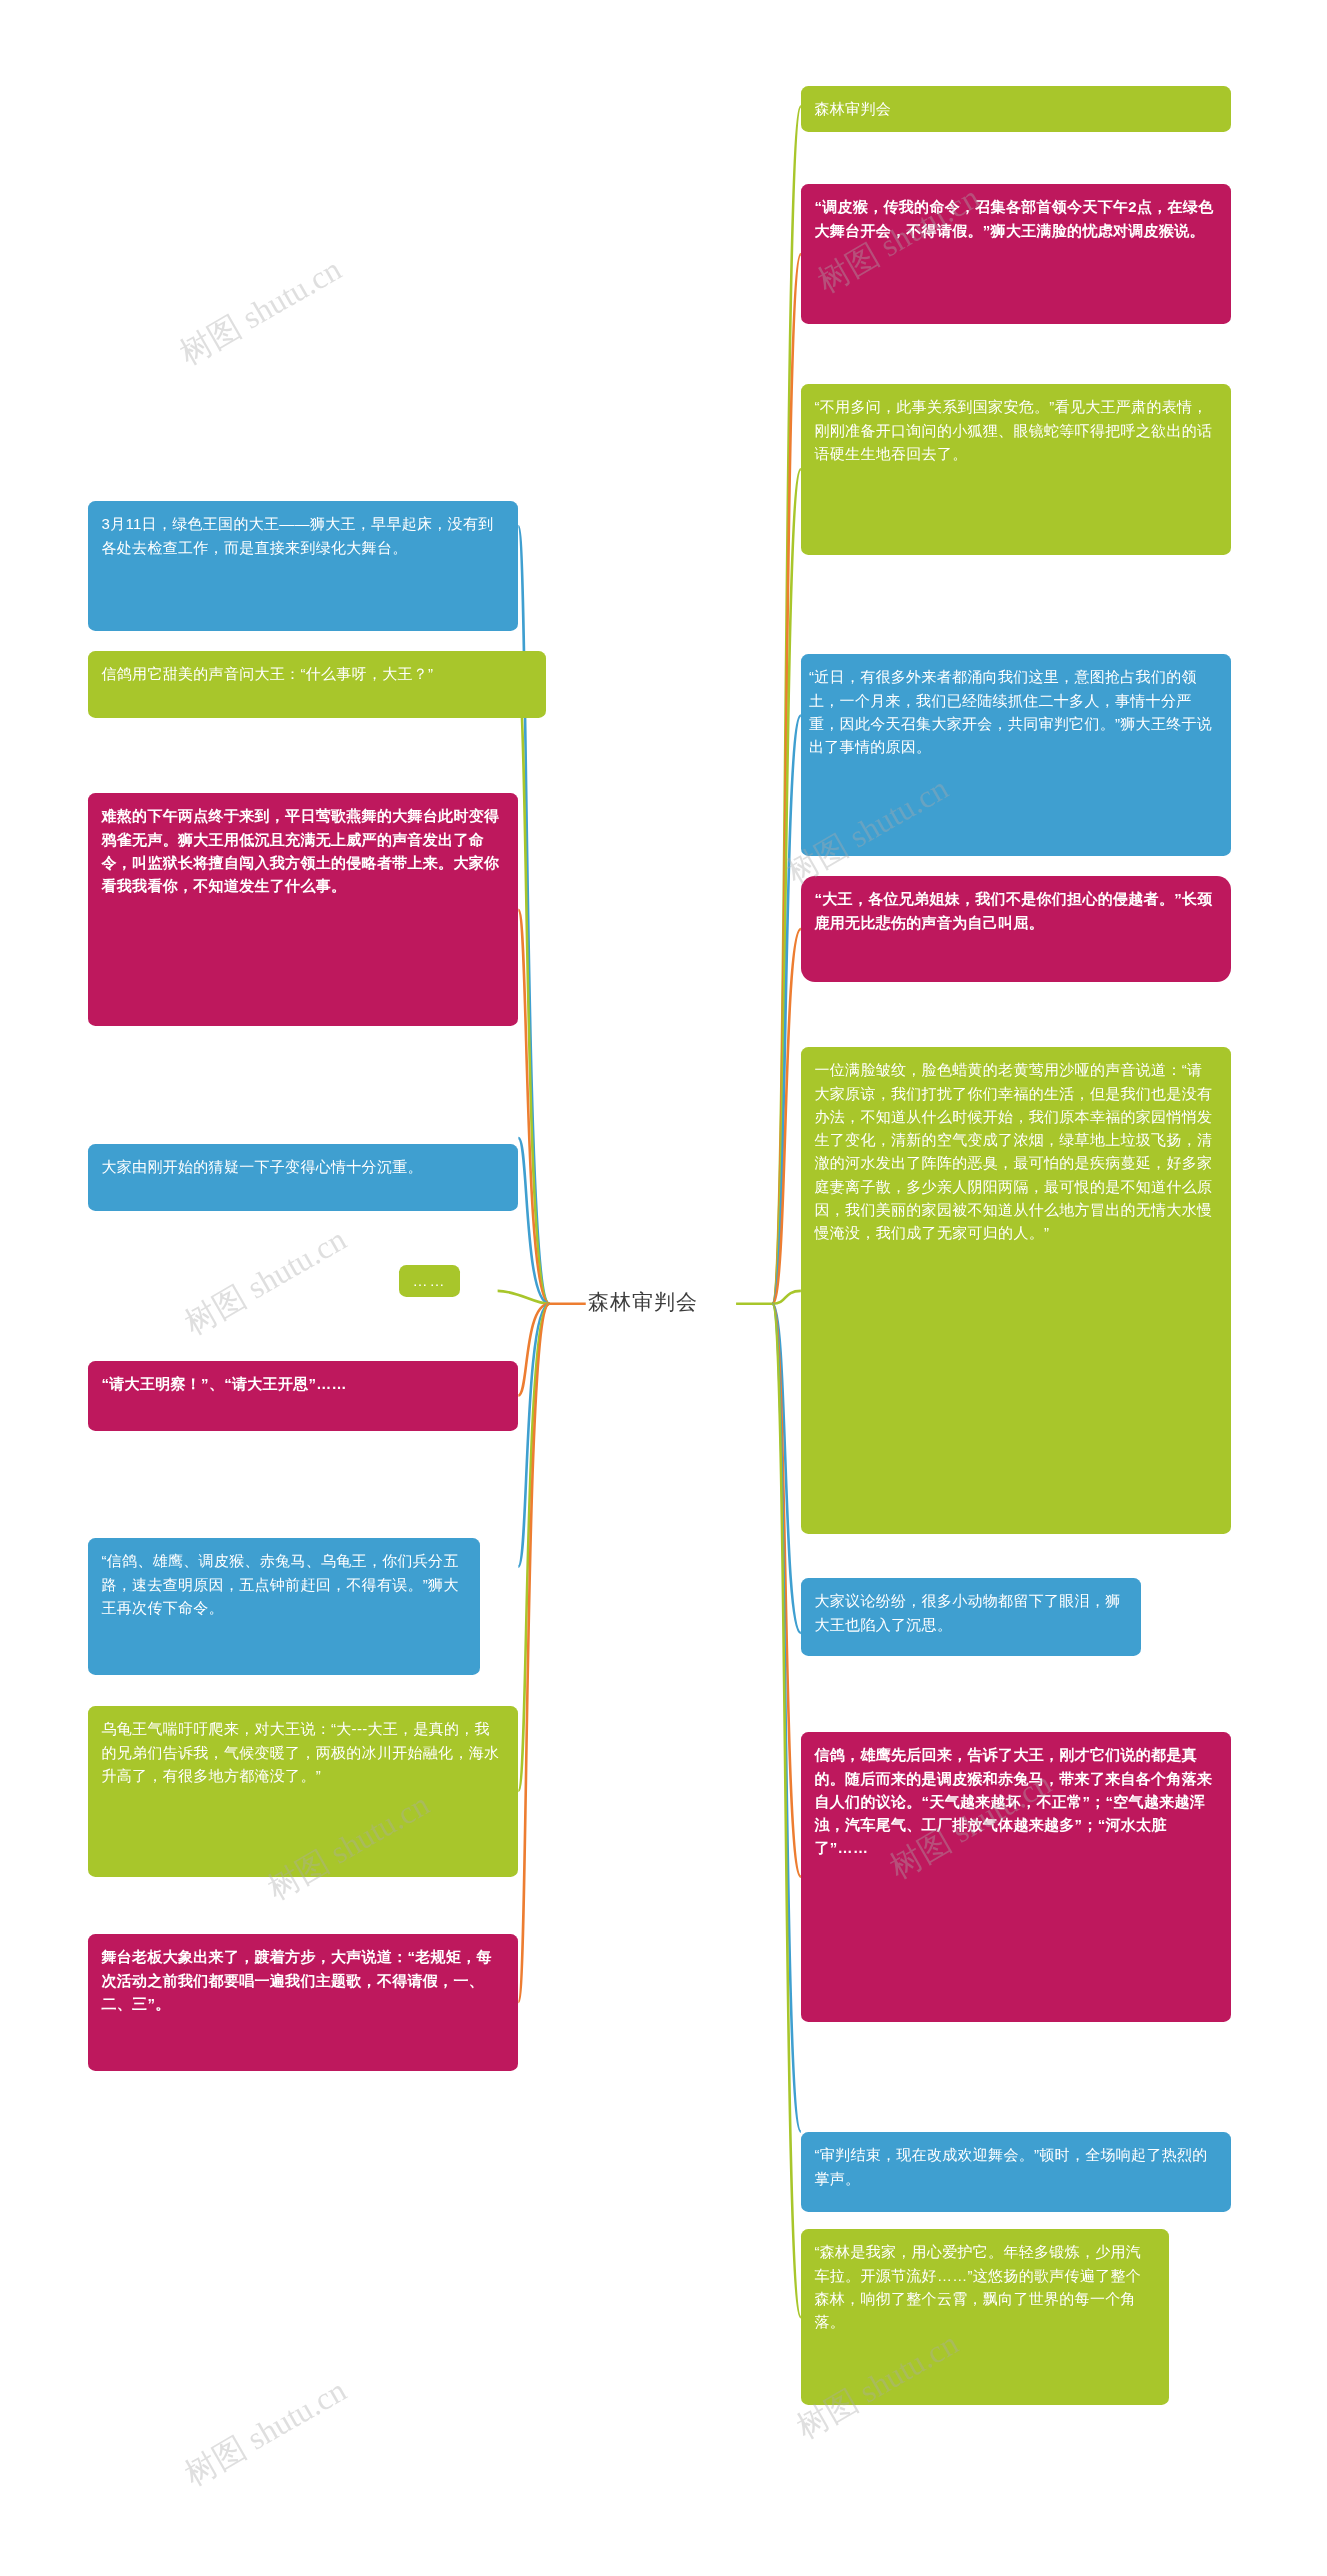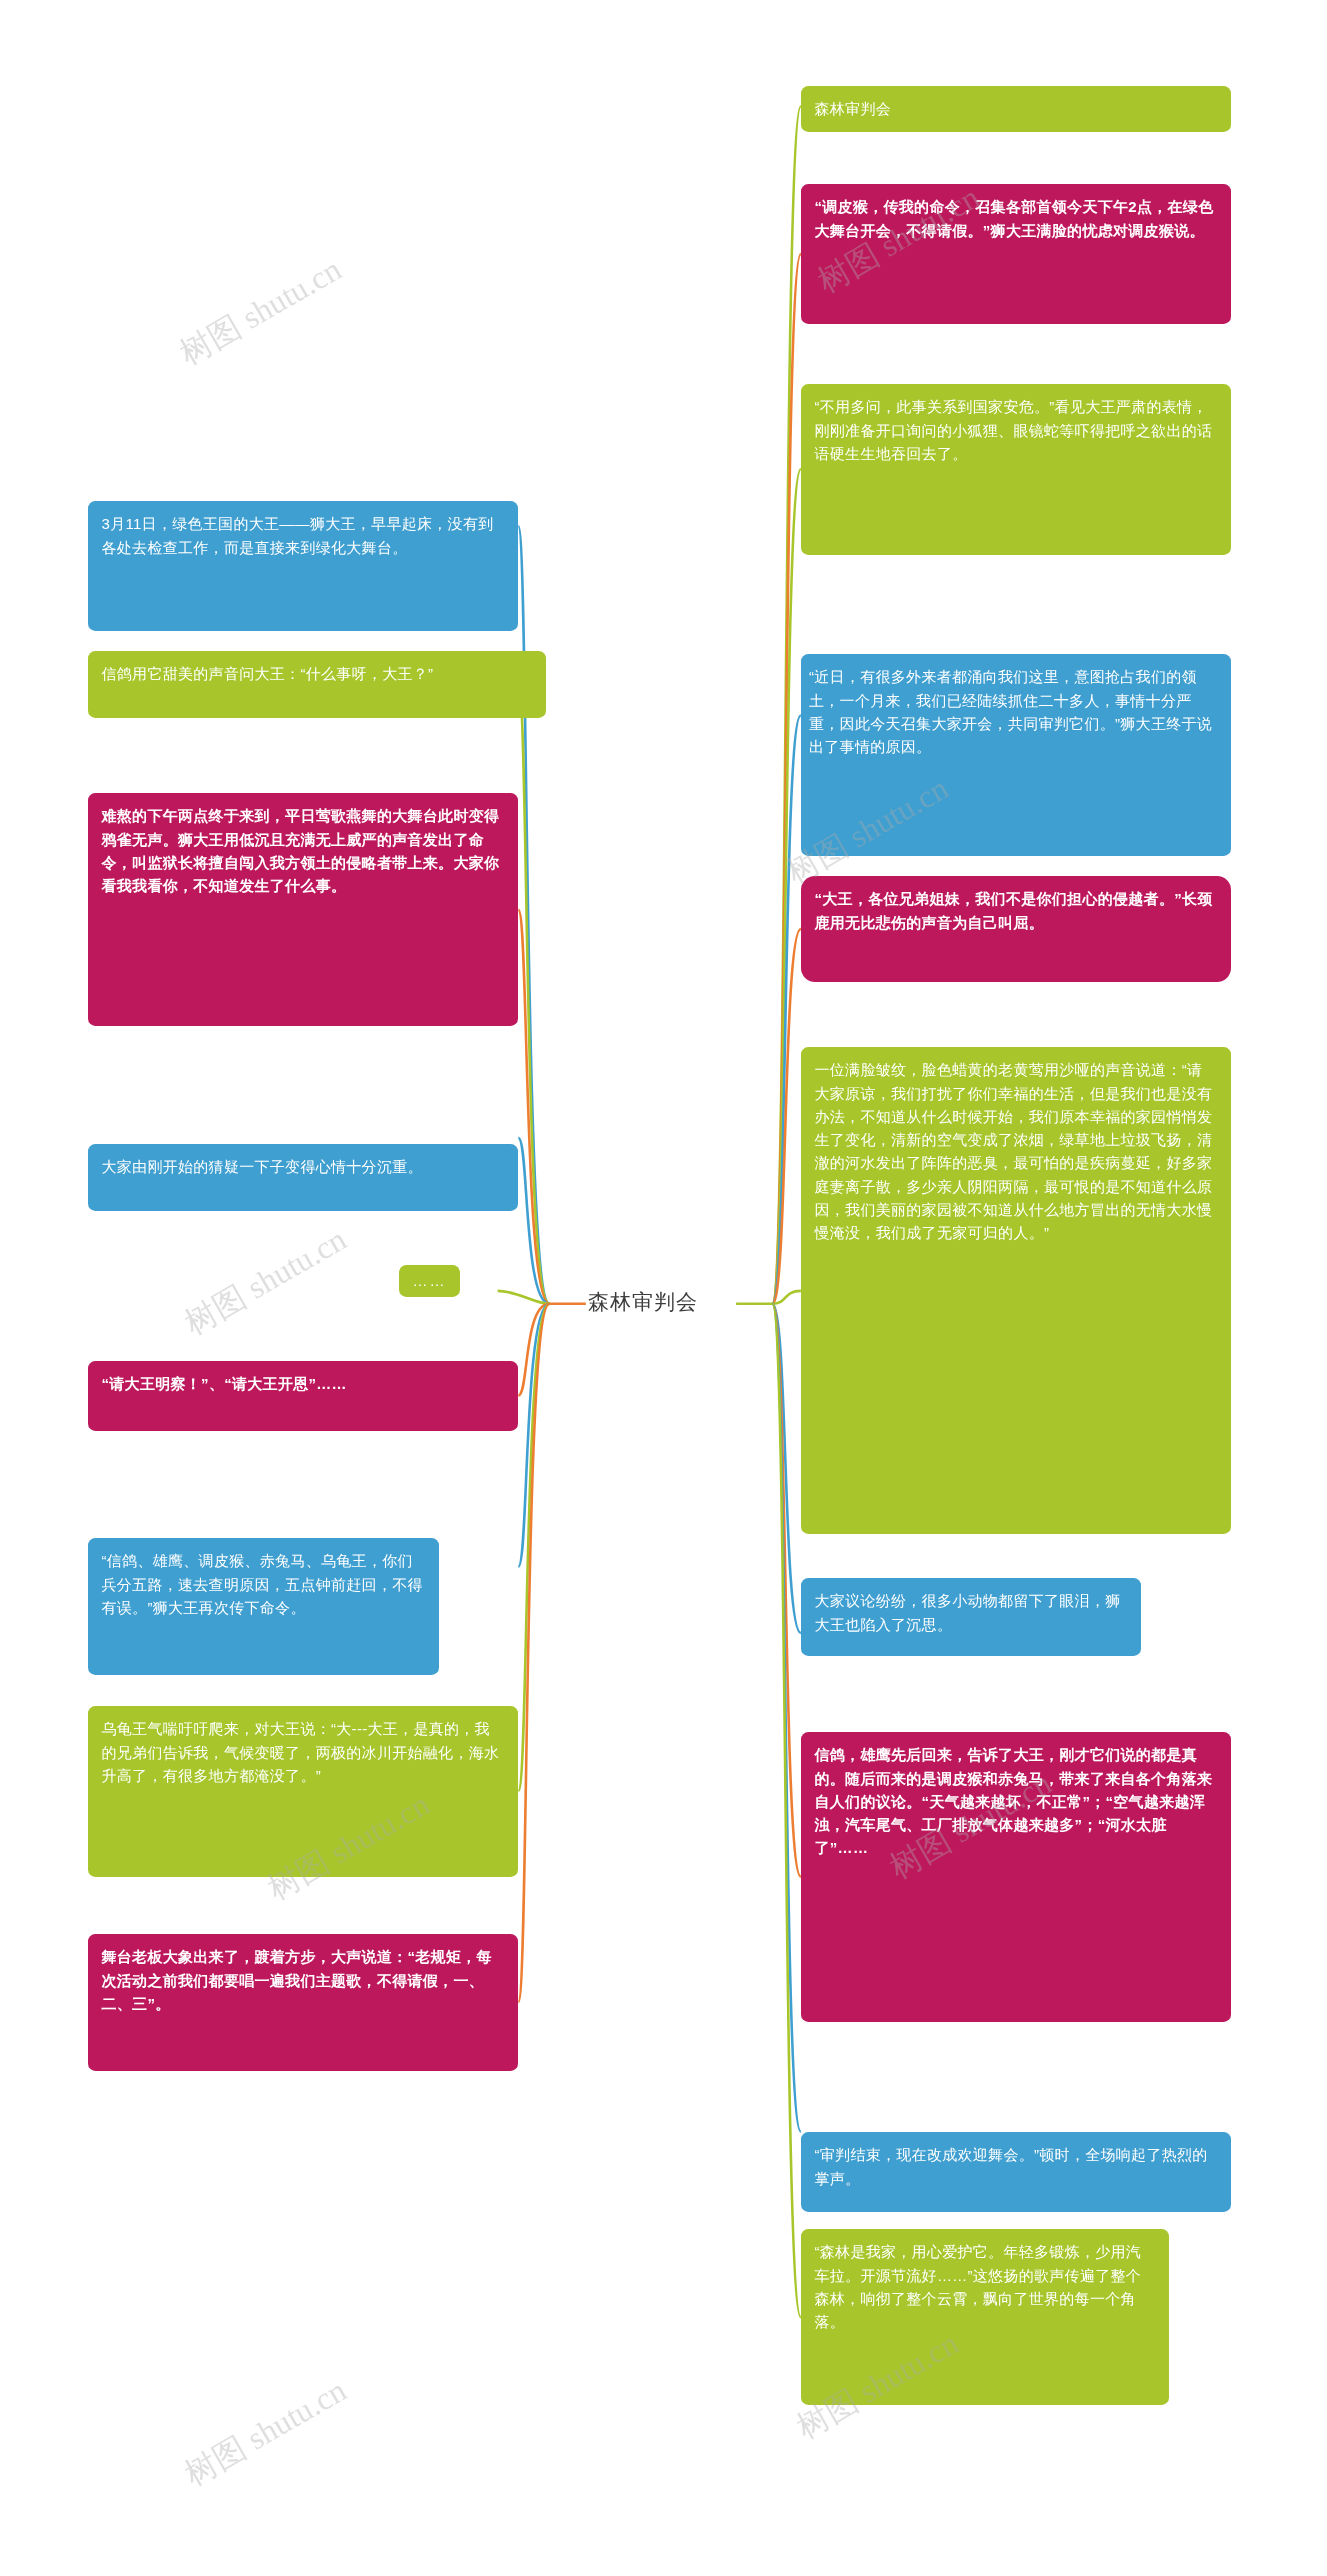--- a/index.html
+++ b/index.html
@@ -110,21 +110,21 @@
   <div class="root" style="left:588px; top:1288px;">森林审判会</div>
 
   <div class="dots-node" style="left:399px; top:1265px;">……</div>
 
   <div id="left-nodes">
       <div class="node blue" style="left: 88px; top: 461px; width: 430px; min-height: 130px;">3月11日，绿色王国的大王——狮大王，早早起床，没有到各处去检查工作，而是直接来到绿化大舞台。</div>
       <div class="node green" style="left: 88px; top: 651px; width: 458px; min-height: 67px;">信鸽用它甜美的声音问大王：“什么事呀，大王？”</div>
       <div class="node orange" style="left: 88px; top: 793px; width: 430px; min-height: 233px;">难熬的下午两点终于来到，平日莺歌燕舞的大舞台此时变得鸦雀无声。狮大王用低沉且充满无上威严的声音发出了命令，叫监狱长将擅自闯入我方领土的侵略者带上来。大家你看我我看你，不知道发生了什么事。</div>
       <div class="node blue" style="left: 88px; top: 1104px; width: 430px; min-height: 67px;">大家由刚开始的猜疑一下子变得心情十分沉重。</div>
       <div class="node orange" style="left: 88px; top: 1361px; width: 430px; min-height: 70px;">“请大王明察！”、“请大王开恩”……</div>
-      <div class="node blue" style="left: 88px; top: 1498px; width: 351px; min-height: 137px;">“信鸽、雄鹰、调皮猴、赤兔马、乌龟王，你们兵分五路，速去查明原因，五点钟前赶回，不得有误。”狮大王再次传下命令。</div>
+      <div class="node blue" style="left: 88px; top: 1498px; width: 392px; min-height: 137px;">“信鸽、雄鹰、调皮猴、赤兔马、乌龟王，你们兵分五路，速去查明原因，五点钟前赶回，不得有误。”狮大王再次传下命令。</div>
       <div class="node green" style="left: 88px; top: 1706px; width: 430px; min-height: 171px;">乌龟王气喘吁吁爬来，对大王说：“大---大王，是真的，我的兄弟们告诉我，气候变暖了，两极的冰川开始融化，海水升高了，有很多地方都淹没了。”</div>
       <div class="node orange" style="left: 88px; top: 1934px; width: 430px; min-height: 137px;">舞台老板大象出来了，踱着方步，大声说道：“老规矩，每次活动之前我们都要唱一遍我们主题歌，不得请假，一、二、三”。</div>
     </div>
   <div id="right-nodes">
       <div class="node green" style="left: 801px; top: 86px; width: 430px; min-height: 41px;">森林审判会</div>
       <div class="node orange" style="left: 801px; top: 184px; width: 430px; min-height: 140px;">“调皮猴，传我的命令，召集各部首领今天下午2点，在绿色大舞台开会，不得请假。”狮大王满脸的忧虑对调皮猴说。</div>
       <div class="node green" style="left: 801px; top: 384px; width: 430px; min-height: 171px;">“不用多问，此事关系到国家安危。”看见大王严肃的表情，刚刚准备开口询问的小狐狸、眼镜蛇等吓得把呼之欲出的话语硬生生地吞回去了。</div>
       <div class="node blue" style="left: 801px; top: 614px; width: 430px; min-height: 202px; padding-left: 8px;">“近日，有很多外来者都涌向我们这里，意图抢占我们的领土，一个月来，我们已经陆续抓住二十多人，事情十分严重，因此今天召集大家开会，共同审判它们。”狮大王终于说出了事情的原因。</div>
       <div class="node orange" style="left: 801px; top: 876px; width: 430px; min-height: 106px; border-radius: 14px;">“大王，各位兄弟姐妹，我们不是你们担心的侵越者。”长颈鹿用无比悲伤的声音为自己叫屈。</div>
       <div class="node green" style="left: 801px; top: 1047px; width: 430px; min-height: 487px;">一位满脸皱纹，脸色蜡黄的老黄莺用沙哑的声音说道：“请大家原谅，我们打扰了你们幸福的生活，但是我们也是没有办法，不知道从什么时候开始，我们原本幸福的家园悄悄发生了变化，清新的空气变成了浓烟，绿草地上垃圾飞扬，清澈的河水发出了阵阵的恶臭，最可怕的是疾病蔓延，好多家庭妻离子散，多少亲人阴阳两隔，最可恨的是不知道什么原因，我们美丽的家园被不知道从什么地方冒出的无情大水慢慢淹没，我们成了无家可归的人。”</div>

